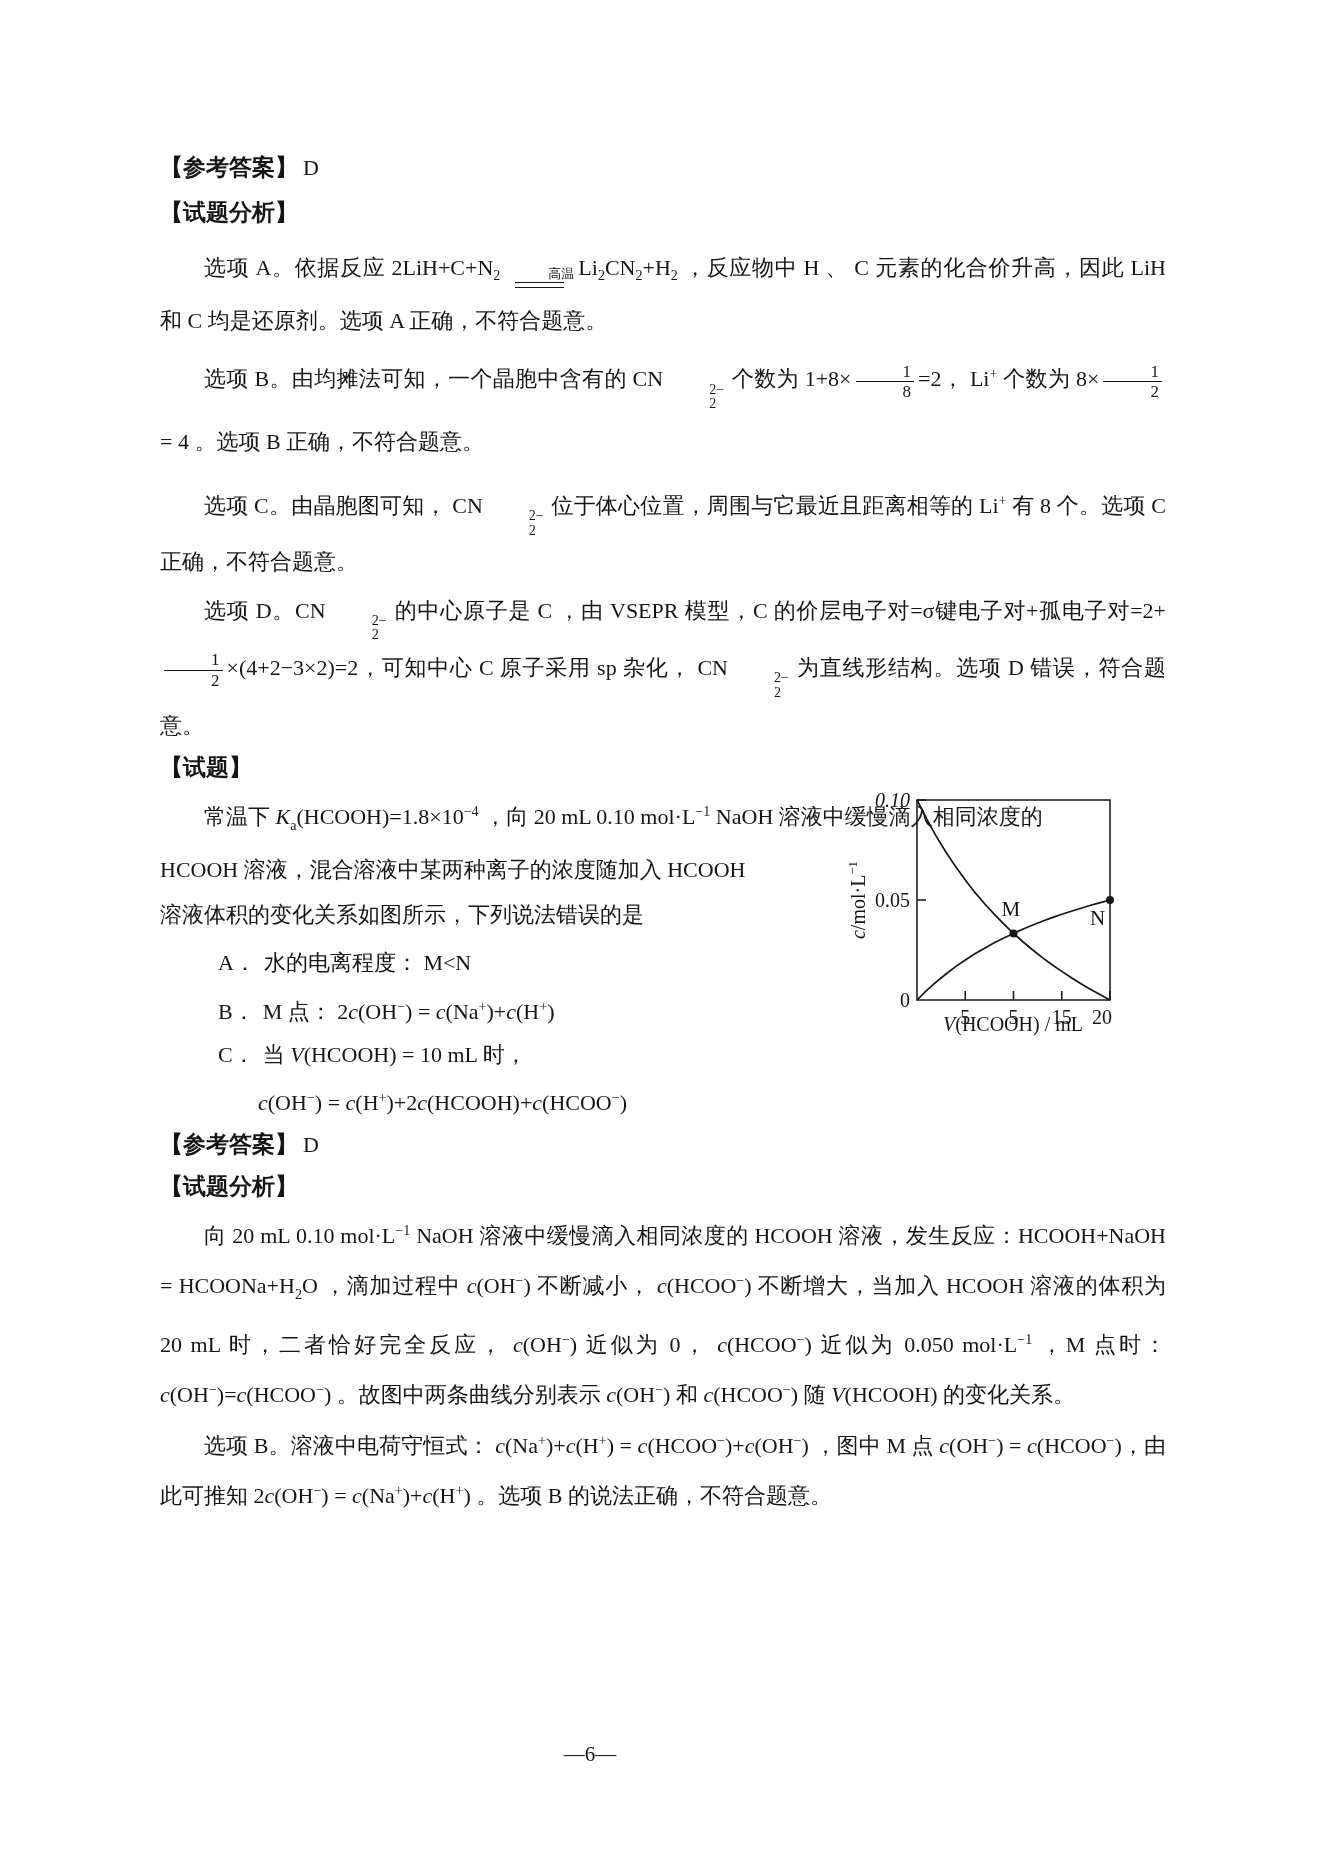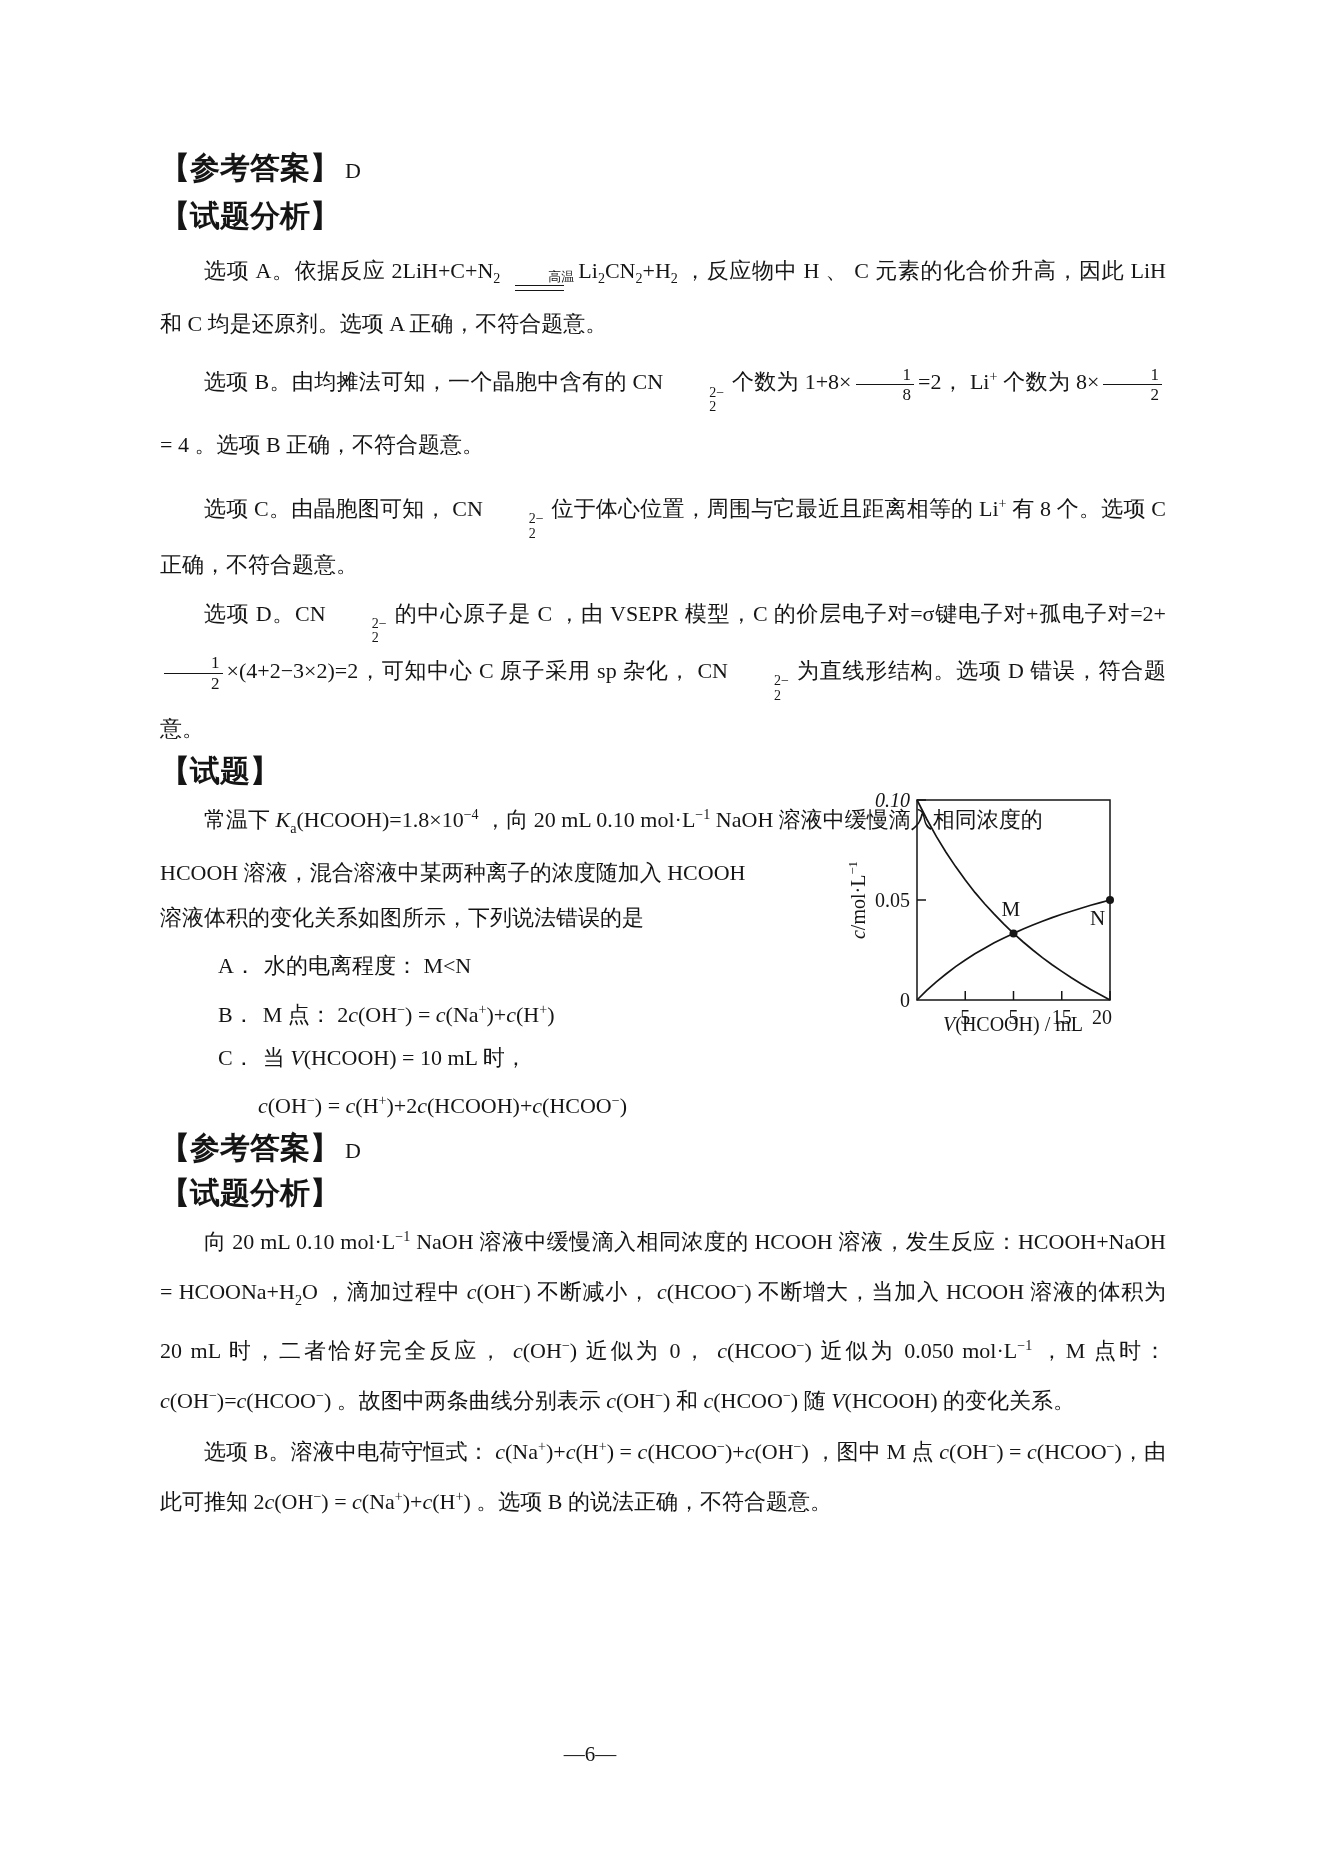--- a/index.html
+++ b/index.html
@@ -2,21 +2,21 @@
 <html><head>
 <meta charset="utf-8">
 <style>
   html,body{margin:0;padding:0;}
   body{
     width:1323px;height:1871px;position:relative;background:#ffffff;
     font-family:"Liberation Serif","DejaVu Serif",serif;color:#151515;
     overflow:hidden;
   }
   .content{position:absolute;left:160px;top:145px;width:1006px;font-size:22px;}
-  .hd{font-weight:700;font-size:30px;}
+  .hd{font-weight:700;font-size:23px;}
   .h45{line-height:45px;}
   .h42{line-height:42px;}
   .h-q{line-height:34px;}
   .ans{margin-left:5px;font-size:22px;font-weight:400;}
   .para{line-height:45px;text-align:justify;text-indent:2em;}
   .p-a{margin-top:10px;}
   .p-b{line-height:60px;}
   .p-c{margin-top:6px;}
   .p-d{margin-top:2px;line-height:50px;}
   .q-lines{margin-top:4px;}

